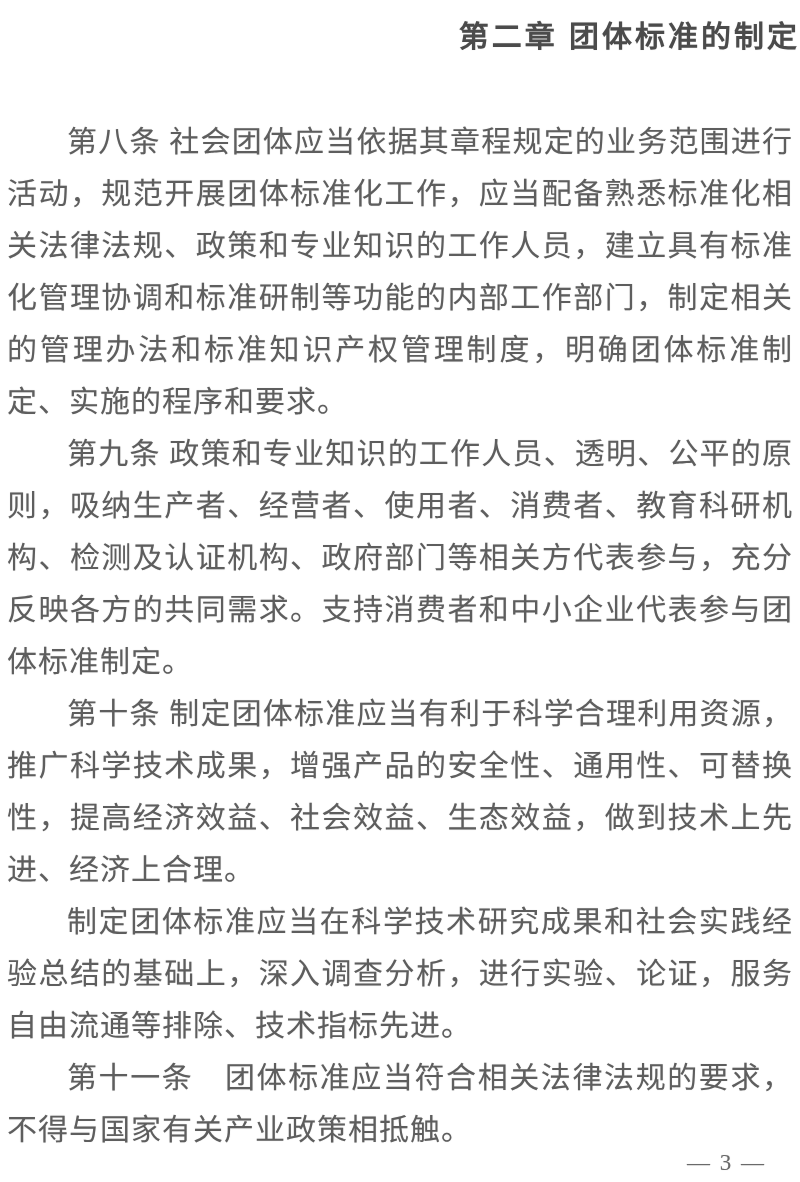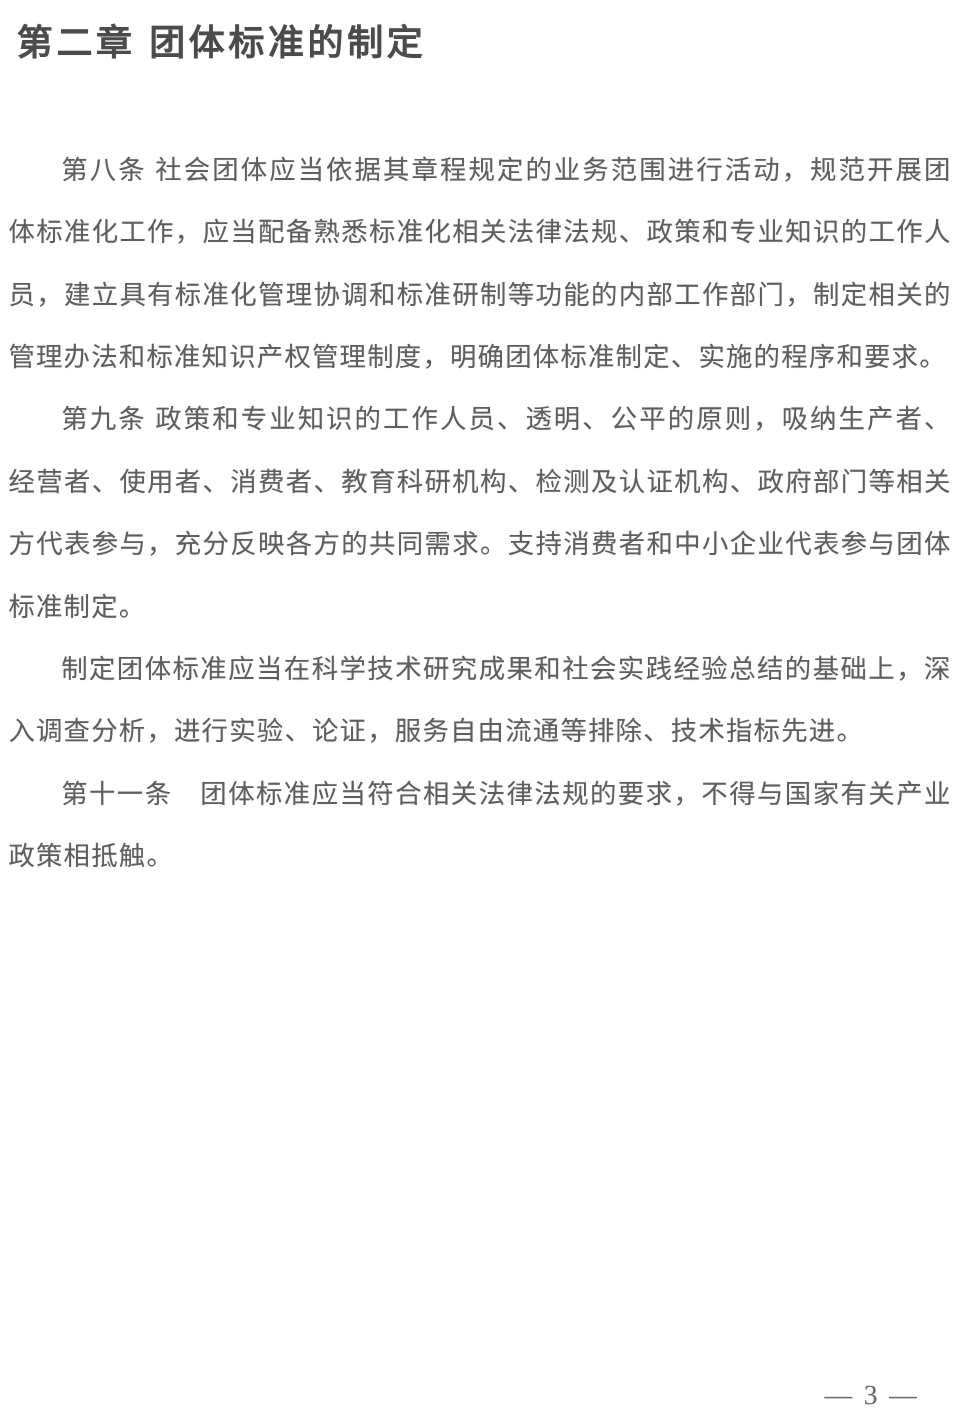--- a/index.html
+++ b/index.html
@@ -11,33 +11,33 @@
     position: relative;
     width: 800px;
     height: 1182px;
     margin: 0 auto;
     background: #ffffff;
     overflow: hidden;
     box-sizing: border-box;
     font-family: "Liberation Serif", serif;
   }
   .doc-title {
-    margin: 16px 0 0 14px;
-    text-align: left;
+    margin: 16px 0 0 0;
+    text-align: right;
     font-family: "Liberation Sans", sans-serif;
     font-weight: 700;
     font-size: 30px;
     line-height: 42px;
     letter-spacing: 3px;
     color: #4b4b4b;
     text-shadow: 0 0 1px rgba(90,90,90,0.25);
   }
   .doc-body {
     padding: 58px 7px 0 7px;
-    font-size: 22px;
+    font-size: 30px;
     line-height: 52px;
     letter-spacing: 1px;
     color: #5e5e5e;
     text-align: justify;
     text-justify: inter-ideograph;
     text-shadow: 0 0 1px rgba(110,110,110,0.30);
   }
   .doc-body p {
     margin: 0;
     padding: 0;
@@ -57,19 +57,20 @@
 </head>
 <body>
 
 <div class="page">
 
   <h1 class="doc-title">第二章 团体标准的制定</h1>
 
   <div class="doc-body">
     <p>第八条 社会团体应当依据其章程规定的业务范围进行活动，规范开展团体标准化工作，应当配备熟悉标准化相关法律法规、政策和专业知识的工作人员，建立具有标准化管理协调和标准研制等功能的内部工作部门，制定相关的管理办法和标准知识产权管理制度，明确团体标准制定、实施的程序和要求。</p>
     <p>第九条 政策和专业知识的工作人员、透明、公平的原则，吸纳生产者、经营者、使用者、消费者、教育科研机构、检测及认证机构、政府部门等相关方代表参与，充分反映各方的共同需求。支持消费者和中小企业代表参与团体标准制定。</p>
+    <p>第十条 制定团体标准应当有利于科学合理利用资源，推广科学技术成果，增强产品的安全性、通用性、可替换性，提高经济效益、社会效益、生态效益，做到技术上先进、经济上合理。</p>
     <p>制定团体标准应当在科学技术研究成果和社会实践经验总结的基础上，深入调查分析，进行实验、论证，服务自由流通等排除、技术指标先进。</p>
     <p>第十一条　团体标准应当符合相关法律法规的要求，不得与国家有关产业政策相抵触。</p>
   </div>
 
   <div class="page-number">— 3 —</div>
 
 </div>
 
 </body></html>

